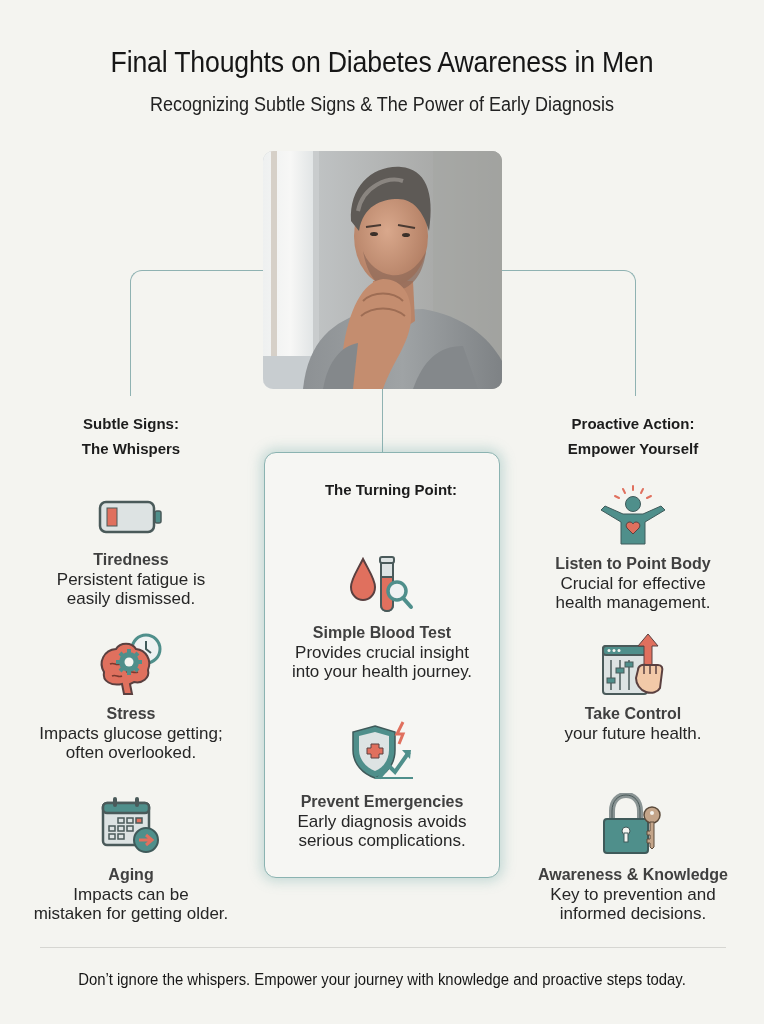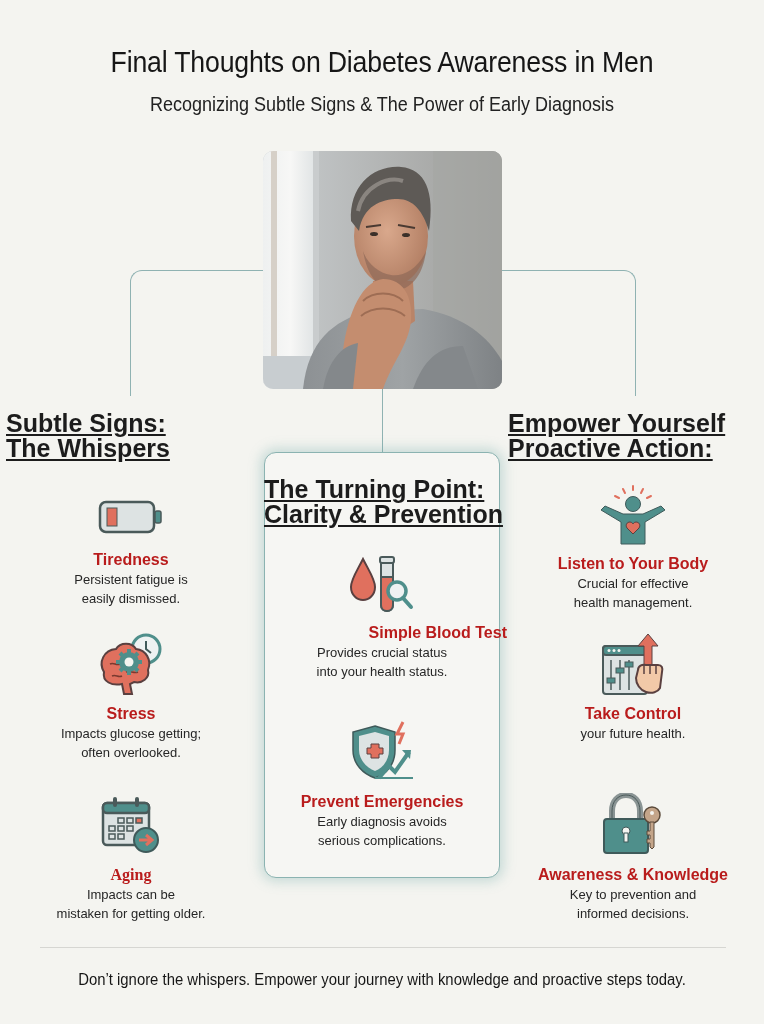--- a/index.html
+++ b/index.html
@@ -21,26 +21,26 @@
     font-size: 20px; color: #222;
     transform: scaleX(0.9); transform-origin: center;
   }
   .photo {
     left: 263px; top: 151px; width: 239px; height: 238px;
     border-radius: 10px; overflow: hidden;
     background: linear-gradient(90deg, #e9ebec 0%, #dfe3e5 12%, #f3f4f4 18%, #cfd4d6 24%, #bfc5c8 60%, #a9aaa8 100%);
   }
   .connector { border-color: #8fb2b2; border-style: solid; border-width: 0; }
   .col-heading {
-    font-size: 25px; font-weight: 700; line-height: 25px; color: #1c1c1c; text-decoration: underline;
+    text-align: center; font-size: 15px; font-weight: 700; line-height: 25px; color: #1c1c1c;
   }
   .item { text-align: center; width: 250px; }
   .item-icon { display: block; margin: 0 auto; }
-  .item-title { font-size: 16px; font-weight: 700; margin-top: 10px; line-height: 20px; color: #b91c1c; }
-  .item-desc { font-size: 13px; line-height: 19px; color: #262626; }
+  .item-title { font-size: 16px; font-weight: 700; margin-top: 10px; line-height: 20px; color: #404040; }
+  .item-desc { font-size: 17px; line-height: 19px; color: #262626; }
   .card {
     left: 264px; top: 452px; width: 236px; height: 426px;
     border: 1.5px solid #8bb3b1; border-radius: 12px;
     background: #f6f6f3;
     box-shadow: 0 0 12px 4px rgba(120,175,172,0.35);
     box-sizing: border-box;
   }
   .divider { left: 40px; top: 947px; width: 686px; height: 1px; background: #d6d6d2; }
   .footer {
     top: 971px; left: 0; width: 764px; text-align: center; font-size: 16px; color: #161616;
@@ -161,79 +161,78 @@
       <rect x="9" y="31" width="6" height="5"></rect>
         <rect x="18" y="31" width="6" height="5"></rect>
         <rect x="27" y="31" width="6" height="5"></rect>
       <rect x="9" y="39" width="6" height="5"></rect>
         <rect x="18" y="39" width="6" height="5"></rect>
     </g>
     <rect x="36" y="23" width="6" height="5" fill="#e0705e" stroke="#4a5a5a" stroke-width="1.5"></rect>
     <circle cx="46" cy="45" r="12" fill="#4f8f8b" stroke="#3f5a5a" stroke-width="2"></circle>
     <path d="M39 45 L50 45 M46 40 L52 45 L46 50" stroke="#e0705e" stroke-width="3" fill="none"></path>
   </svg>
-  <div class="item-title" style="font-family:Liberation Serif, serif;">Aging</div>
+  <div class="item-title" style="">Aging</div>
   <div class="item-desc">Impacts can be</div>
   <div class="item-desc">mistaken for getting older.</div>
 </div>
 
 <div class="abs card"></div>
 <div class="abs col-heading" style="left:264px; top:477px; width:254px;">
   <div>The Turning Point:</div>
-  <div>Clarity &amp; Prevention</div>
 </div>
 
 <div class="abs item" style="left:257px; top:555px;">
   <svg class="item-icon" width="70" height="58" viewBox="0 0 70 58">
     <path d="M16 4 C10 16 4 24 4 32 C4 40 10 45 16 45 C22 45 28 40 28 32 C28 24 22 16 16 4 Z" fill="#e0705e" stroke="#5a4040" stroke-width="2"></path>
     <rect x="33" y="2" width="14" height="6" rx="2" fill="#dde3e3" stroke="#4a5a5a" stroke-width="2"></rect>
     <path d="M34 8 L46 8 L46 50 C46 54 43 56 40 56 C37 56 34 54 34 50 Z" fill="#dde3e3" stroke="#4a5a5a" stroke-width="2"></path>
     <path d="M34 22 L46 22 L46 50 C46 54 43 56 40 56 C37 56 34 54 34 50 Z" fill="#e0705e" stroke="#4a5a5a" stroke-width="2"></path>
     <circle cx="50" cy="36" r="9" fill="#eef2f2" stroke="#4f8f8b" stroke-width="3.5"></circle>
     <line x1="56" y1="43" x2="64" y2="52" stroke="#4f8f8b" stroke-width="4" stroke-linecap="round"></line>
   </svg>
-  <div class="item-title" style="text-align:right;">Simple Blood Test</div>
-  <div class="item-desc">Provides crucial status</div>
-  <div class="item-desc">into your health status.</div>
+  <div class="item-title" style="">Simple Blood Test</div>
+  <div class="item-desc">Provides crucial insight</div>
+  <div class="item-desc">into your health journey.</div>
 </div>
 
 <div class="abs item" style="left:257px; top:720px;">
   <svg class="item-icon" width="70" height="62" viewBox="0 0 70 62">
     <path d="M28 6 L48 12 L48 30 C48 44 40 54 28 58 C16 54 6 44 6 30 L6 12 Z" fill="#4f8f8b" stroke="#3f5a5a" stroke-width="1.5"></path>
     <path d="M28 12 L42 16 L42 30 C42 40 36 48 28 51 C20 48 12 40 12 30 L12 16 Z" fill="#dde3e3"></path>
     <path d="M24 24 L32 24 L32 28 L36 28 L36 34 L32 34 L32 38 L24 38 L24 34 L20 34 L20 28 L24 28 Z" fill="#e0705e" stroke="#5a4040" stroke-width="1"></path>
     <path d="M56 2 L50 14 L56 14 L52 24" stroke="#e0705e" stroke-width="3" fill="none"></path>
     <path d="M32 58 L42 46 L48 52 L62 32" stroke="#4f8f8b" stroke-width="4" fill="none"></path>
     <path d="M55 30 L64 30 L63 39 Z" fill="#4f8f8b"></path>
     <line x1="28" y1="58" x2="66" y2="58" stroke="#4f8f8b" stroke-width="2"></line>
   </svg>
   <div class="item-title" style="margin-top:10px;">Prevent Emergencies</div>
   <div class="item-desc">Early diagnosis avoids</div>
   <div class="item-desc">serious complications.</div>
 </div>
 
 <div class="abs col-heading" style="left:508px; top:411px; width:250px;">
+  <div>Proactive Action:</div>
   <div>Empower Yourself</div>
-  <div>Proactive Action:</div>
 </div>
 
 <div class="abs item" style="left:508px; top:484px;">
   <svg class="item-icon" width="72" height="62" viewBox="0 0 72 62">
     <g stroke="#e0705e" stroke-width="2" stroke-linecap="round">
       <line x1="36" y1="2" x2="36" y2="6"></line>
         <line x1="26" y1="5" x2="28" y2="9"></line>
         <line x1="46" y1="5" x2="44" y2="9"></line>
       <line x1="18" y1="12" x2="22" y2="14"></line>
         <line x1="54" y1="12" x2="50" y2="14"></line>
     </g>
     <circle cx="36" cy="20" r="7.5" fill="#4f8f8b" stroke="#3f5a5a" stroke-width="1"></circle>
     <path d="M4 26 L8 22 L26 30 L46 30 L64 22 L68 26 L48 38 L48 60 L24 60 L24 38 Z" fill="#4f8f8b" stroke="#3f5a5a" stroke-width="1"></path>
     <path d="M36 50 L30 44 C28 41 30 38 33 38 C35 38 36 40 36 40 C36 40 37 38 39 38 C42 38 44 41 42 44 Z" fill="#e0705e" stroke="#5a4040" stroke-width="1"></path>
   </svg>
-  <div class="item-title" style="margin-top:8px;">Listen to Your Body</div>
+  <div class="item-title" style="margin-top:8px;">Listen to Point Body</div>
   <div class="item-desc">Crucial for effective</div>
   <div class="item-desc">health management.</div>
 </div>
 
 <div class="abs item" style="left:508px; top:632px;">
   <svg class="item-icon" width="66" height="66" viewBox="0 0 66 66">
     <rect x="3" y="14" width="44" height="48" rx="3" fill="#dde3e3" stroke="#4a5a5a" stroke-width="2"></rect>
     <rect x="3" y="14" width="44" height="9" rx="3" fill="#4f8f8b" stroke="#4a5a5a" stroke-width="2"></rect>
     <circle cx="9" cy="18.5" r="1.5" fill="#f4f4f0"></circle>
       <circle cx="14" cy="18.5" r="1.5" fill="#f4f4f0"></circle>

